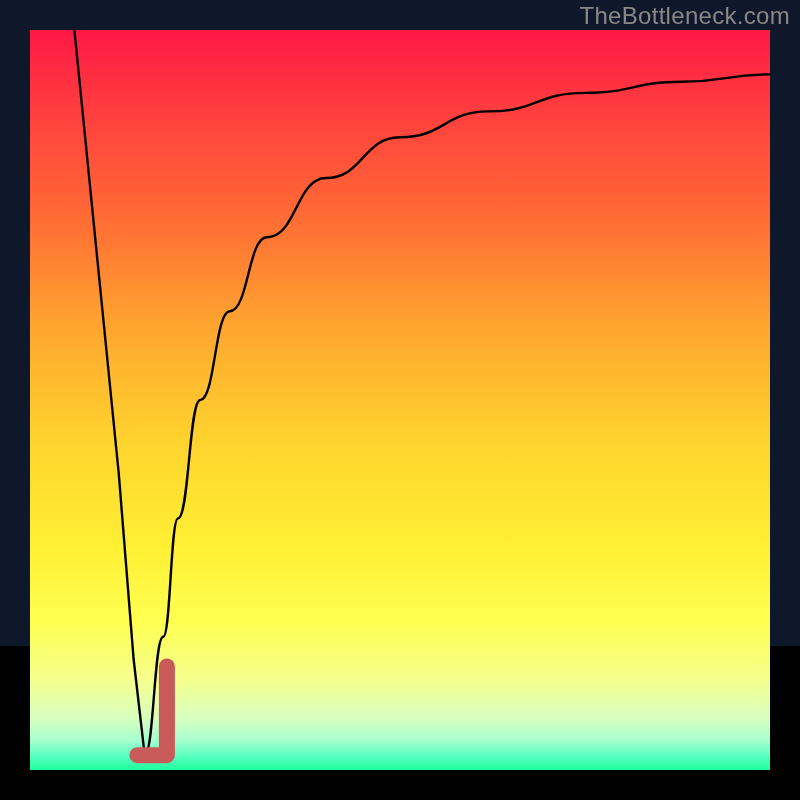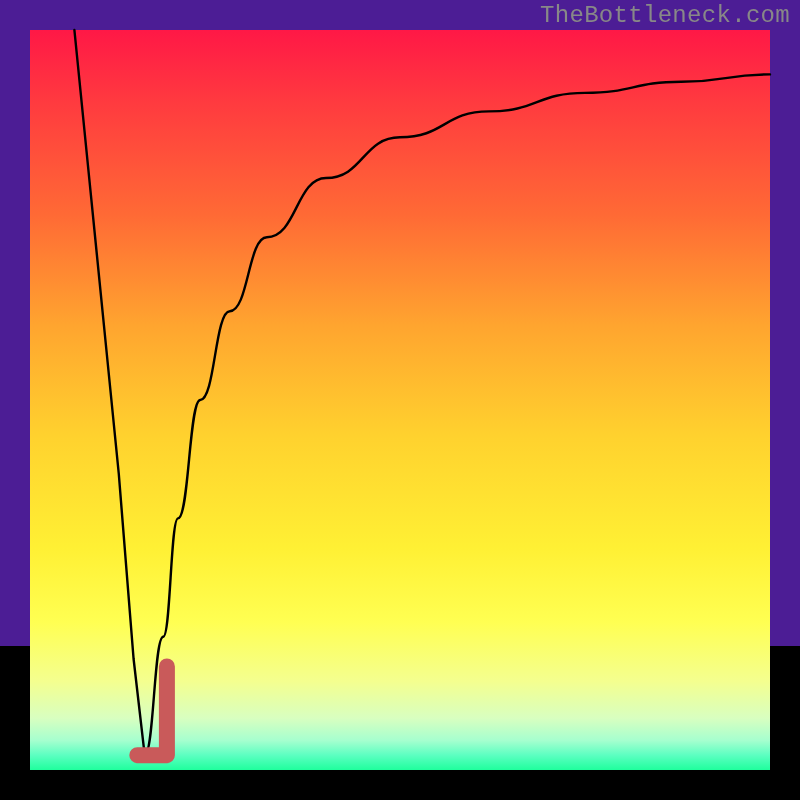--- a/index.html
+++ b/index.html
@@ -8,22 +8,21 @@
     width: 800px;
     height: 800px;
     background: #000;
     overflow: hidden;
     font-family: Arial, Helvetica, sans-serif;
   }
   .outer {
     position: relative;
     width: 800px;
     height: 646px;
-    background: #4c1d95;
-    font-family: Liberation Mono, monospace;
+    background: #0f172a;
   }
   .watermark {
     position: absolute;
     top: 2px;
     right: 10px;
     color: #888;
     font-size: 24px;
     font-weight: 500;
     letter-spacing: 0.3px;
     z-index: 10;

